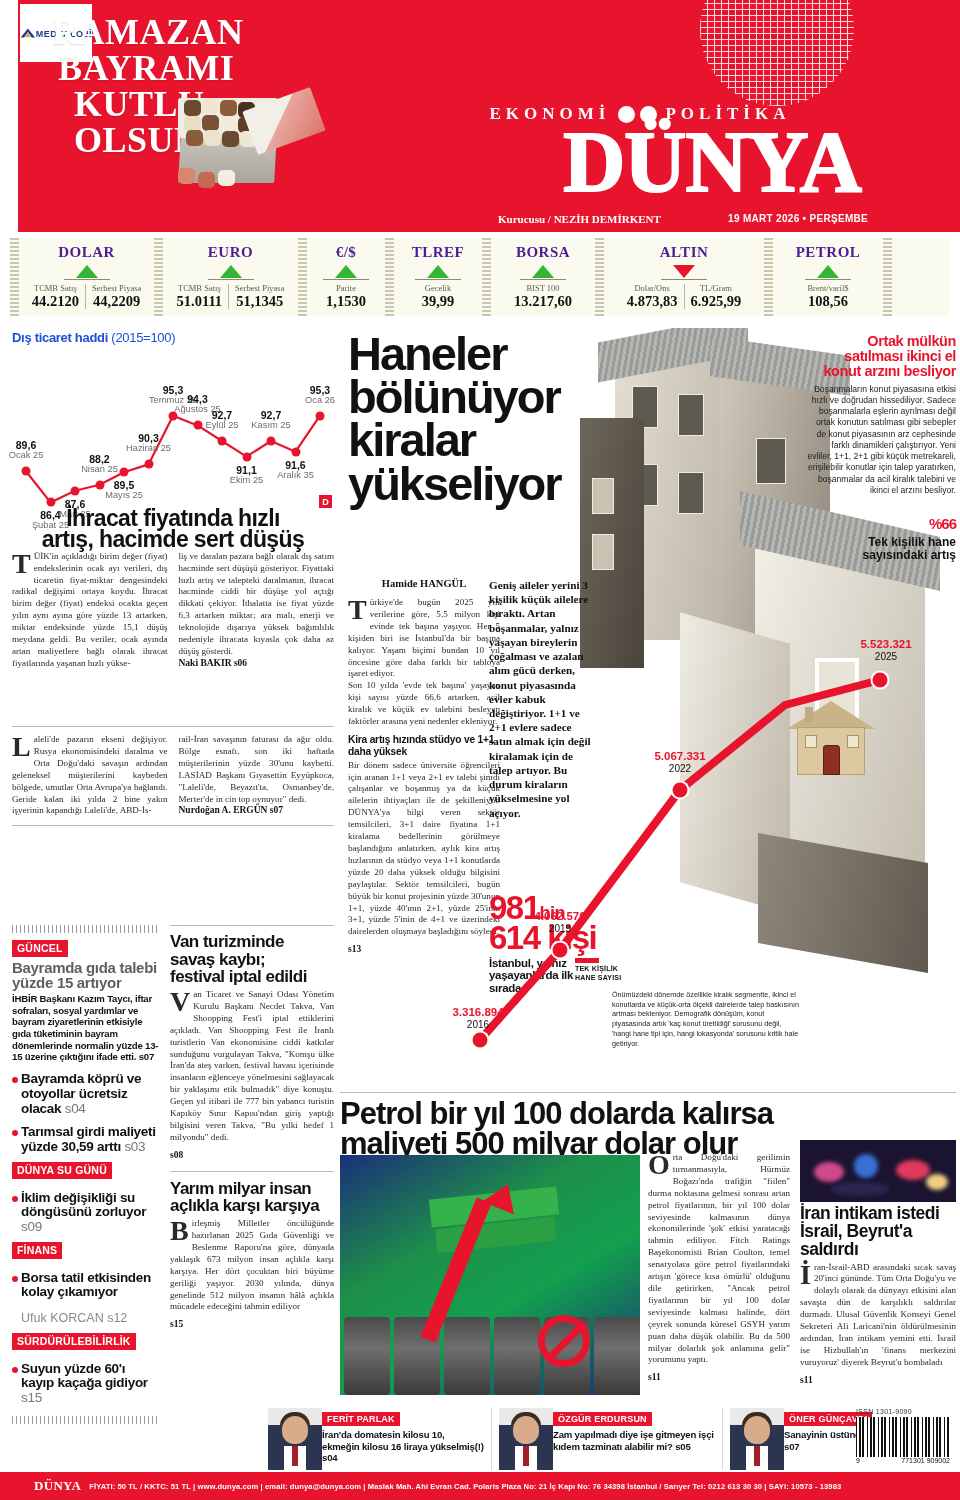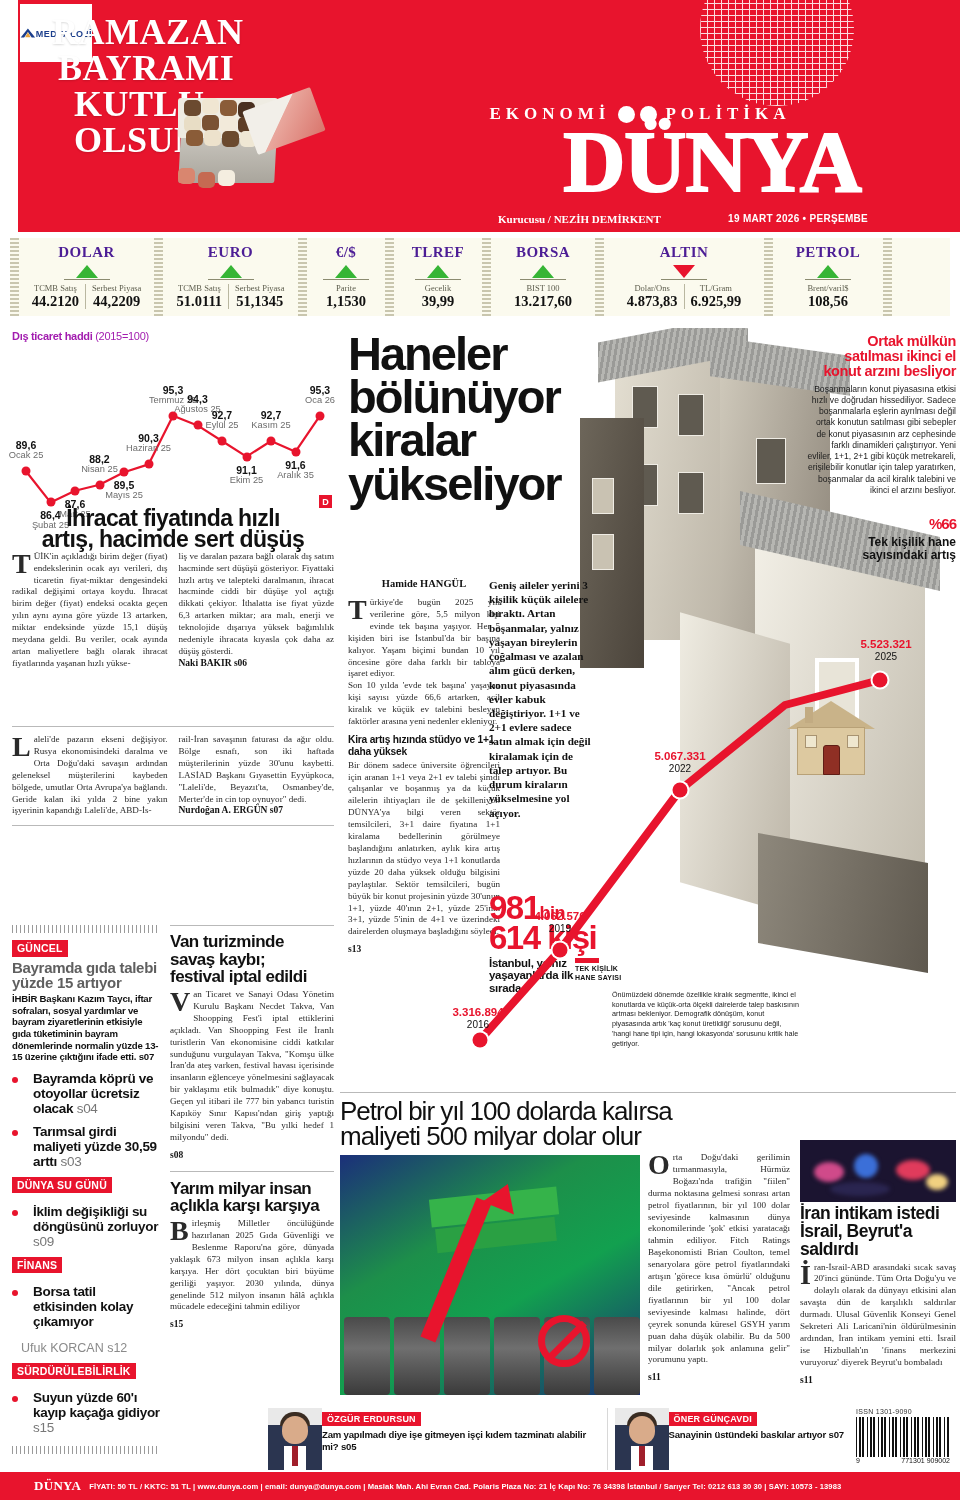--- a/index.html
+++ b/index.html
@@ -48,21 +48,21 @@
   .tick .tcol{display:flex;flex-direction:column;align-items:center;padding:0 6px;}
   .tick .tcol .lbl{font-family:"Liberation Serif",serif;font-size:8.5px;color:#5d5d4d;white-space:nowrap;}
   .tick .tcol .val{font-family:"Liberation Serif",serif;font-weight:bold;font-size:14.5px;color:#111;white-space:nowrap;}
   .vline{width:1px;background:#b9b7a0;align-self:stretch;margin:1px 0;}
   .hl-black{font-family:"Liberation Sans",sans-serif;font-weight:bold;color:#111;letter-spacing:-.6px;line-height:.93;}
   .body-ser{font-family:"Liberation Serif",serif;font-size:9.1px;line-height:1.31;text-align:justify;color:#2a2a2a;}
   .dropcap::first-letter{float:left;font-size:28px;line-height:22px;font-weight:bold;padding:2px 3px 0 0;font-family:"Liberation Serif",serif;}
   .rule{height:1px;background:#b9b9b9;}
   
   .chart-box{position:absolute;left:12px;top:330px;width:322px;height:178px;}
-  .chart-title{font-weight:bold;font-size:11px;color:#a21caf;letter-spacing:-.3px;}
+  .chart-title{font-weight:bold;font-size:13px;color:#1d4ed8;letter-spacing:-.3px;}
   .chart-title em{font-style:normal;font-weight:normal;}
   .chart-area{position:absolute;left:0;top:22px;width:322px;height:156px;}
   .cpt{position:absolute;width:9px;height:9px;border-radius:50%;background:#E8142D;transform:translate(-50%,-50%);}
   .clab{position:absolute;transform:translate(-50%,0);text-align:center;white-space:nowrap;}
   .clab .v{font-weight:bold;font-size:10.5px;color:#111;display:block;line-height:1.05;}
   .clab .m{font-size:9.3px;color:#6c6c6c;display:block;line-height:1.05;}
   .dbadge{position:absolute;right:2px;bottom:0;width:13px;height:13px;background:#E8142D;color:#fff;font-size:9px;font-weight:bold;display:flex;align-items:center;justify-content:center;}
   
   .a1{position:absolute;left:12px;top:508px;width:322px;}
   .a1 h2{font-size:23px;text-align:center;}
@@ -72,21 +72,21 @@
   .a2{position:absolute;left:12px;top:726px;width:322px;}
   .a2 h2{font-size:24px;text-align:center;letter-spacing:-.8px;}
   .a2 .cols{display:flex;gap:11px;margin-top:4px;}
   .a2 .cols>div{flex:1;}
   
   .sidebar{position:absolute;left:12px;top:925px;width:148px;}
   .dots-rule{height:8px;background:repeating-linear-gradient(90deg,#9a9a9a 0 1px,transparent 1px 4px);}
   .tag{display:inline-block;background:#E8142D;color:#fff;font-weight:bold;font-size:10.5px;letter-spacing:.2px;padding:2px 5px 2.5px;margin:7px 0 3px;}
   .sb-head{font-weight:bold;font-size:15px;line-height:1.06;color:#5f5f5f;letter-spacing:-.3px;}
   .sb-sum{font-size:9.6px;line-height:1.21;font-weight:bold;color:#111;margin-top:2px;letter-spacing:-.2px;}
-  .sb-item{display:flex;gap:15px;margin-top:9px;}
+  .sb-item{display:flex;gap:3px;margin-top:9px;}
   .bdot{flex:0 0 6px;width:6px;height:6px;border-radius:50%;background:#E8142D;margin-top:5px;}
   .sb-item .txt{font-weight:bold;font-size:13.5px;line-height:1.1;letter-spacing:-.3px;color:#111;}
   .sb-item .txt .pg{font-weight:normal;color:#777;}
   .sb-auth{font-size:12.5px;color:#8a8a8a;line-height:1.1;}
   
   .midcol{position:absolute;left:170px;top:925px;width:164px;}
   .midcol h3{font-size:17px;line-height:1.04;letter-spacing:-.5px;font-weight:bold;}
   
   .main-head{position:absolute;left:348px;top:332px;width:290px;}
   .main-head div{font-size:47px;line-height:.92;letter-spacing:-2px;font-weight:bold;}
@@ -124,21 +124,21 @@
   .tval .v{color:#E8142D;font-weight:bold;font-size:11.5px;display:block;line-height:1.1;}
   .tval .y{color:#111;font-size:10px;display:block;line-height:1.1;}
   .legend{position:absolute;left:575px;top:958px;width:76px;}
   .legend .bar{width:24px;height:5px;background:#E8142D;}
   .legend .lt{font-size:7px;font-weight:bold;line-height:1.25;margin-top:2px;letter-spacing:.2px;}
   .konutta{position:absolute;left:612px;top:985px;width:188px;}
   .konutta h5{color:#E8142D;font-weight:bold;font-size:16.5px;line-height:1.04;letter-spacing:-.5px;}
   .konutta p{font-size:7.2px;line-height:1.35;margin-top:5px;color:#222;}
   
   .petrol{position:absolute;left:340px;top:1092px;width:616px;}
-  .petrol h2{font-size:26px;line-height:.97;letter-spacing:-1px;font-weight:normal;}
+  .petrol h2{font-size:31px;line-height:.97;letter-spacing:-1px;font-weight:bold;}
   .petimg{position:absolute;left:340px;top:1155px;width:300px;height:240px;overflow:hidden;background:linear-gradient(150deg,#1b2f7a 0%,#1d8f4a 35%,#12a04f 60%,#1a2d75 100%);}
   .petimg .bar1{position:absolute;left:90px;top:38px;width:128px;height:28px;background:#35b34a;transform:rotate(-6deg);}
   .petimg .bar2{position:absolute;left:96px;top:68px;width:120px;height:24px;background:#2aa043;transform:rotate(-6deg);}
   .petimg .drum{position:absolute;bottom:0;width:46px;height:78px;background:linear-gradient(180deg,#4a4a4a,#6f6f6f 40%,#3a3a3a);border-radius:4px;}
   .petimg .arrow{position:absolute;left:108px;top:40px;width:16px;height:150px;background:#E8142D;transform:rotate(22deg);}
   .petimg .ahead{position:absolute;left:146px;top:28px;width:0;height:0;border-left:17px solid transparent;border-right:17px solid transparent;border-bottom:26px solid #E8142D;transform:rotate(22deg);}
   .nosign{position:absolute;left:198px;top:160px;width:52px;height:52px;border:7px solid #E8142D;border-radius:50%;}
   .nosign:after{content:"";position:absolute;left:-5px;top:16px;width:52px;height:7px;background:#E8142D;transform:rotate(-45deg);}
   .petbody{position:absolute;left:648px;top:1152px;width:142px;}
   
@@ -608,29 +608,38 @@
 </div>
 
 <div class="colstrip" id="colstrip">
     <div class="colmnist">
       <div class="cphoto">
         <div class="hair"></div>
         <div class="face"></div>
         <div class="shirt"></div>
         <div class="tie"></div>
       </div>
-      <div class="cinfo"><div class="cname">ÖZGÜR ERDURSUN</div><div class="ctext">Zam yapılmadı diye işe gitmeyen işçi kıdem tazminatı alabilir mi? <span class="pg">s05</span></div></div>
+      <div class="cinfo"><div class="cname">FERİT PARLAK</div><div class="ctext">İran'da domatesin kilosu 10, ekmeğin kilosu 16 liraya yükselmiş(!) <span class="pg">s04</span></div></div>
     </div>
     <div class="colmnist">
       <div class="cphoto">
         <div class="hair"></div>
         <div class="face"></div>
         <div class="shirt"></div>
         <div class="tie"></div>
       </div>
+      <div class="cinfo"><div class="cname">ÖZGÜR ERDURSUN</div><div class="ctext">Zam yapılmadı diye işe gitmeyen işçi kıdem tazminatı alabilir mi? <span class="pg">s05</span></div></div>
+    </div>
+    <div class="colmnist">
+      <div class="cphoto">
+        <div class="hair"></div>
+        <div class="face"></div>
+        <div class="shirt"></div>
+        <div class="tie"></div>
+      </div>
       <div class="cinfo"><div class="cname">ÖNER GÜNÇAVDI</div><div class="ctext">Sanayinin üstündeki baskılar artıyor <span class="pg">s07</span></div></div>
     </div>
   </div>
 <div class="barcode-box">
   <div class="issn">ISSN 1301-9090</div>
   <div class="barcode"></div>
   <div class="bcnum">
     <span>9</span>
     <span>771301  909002</span>
   </div>

